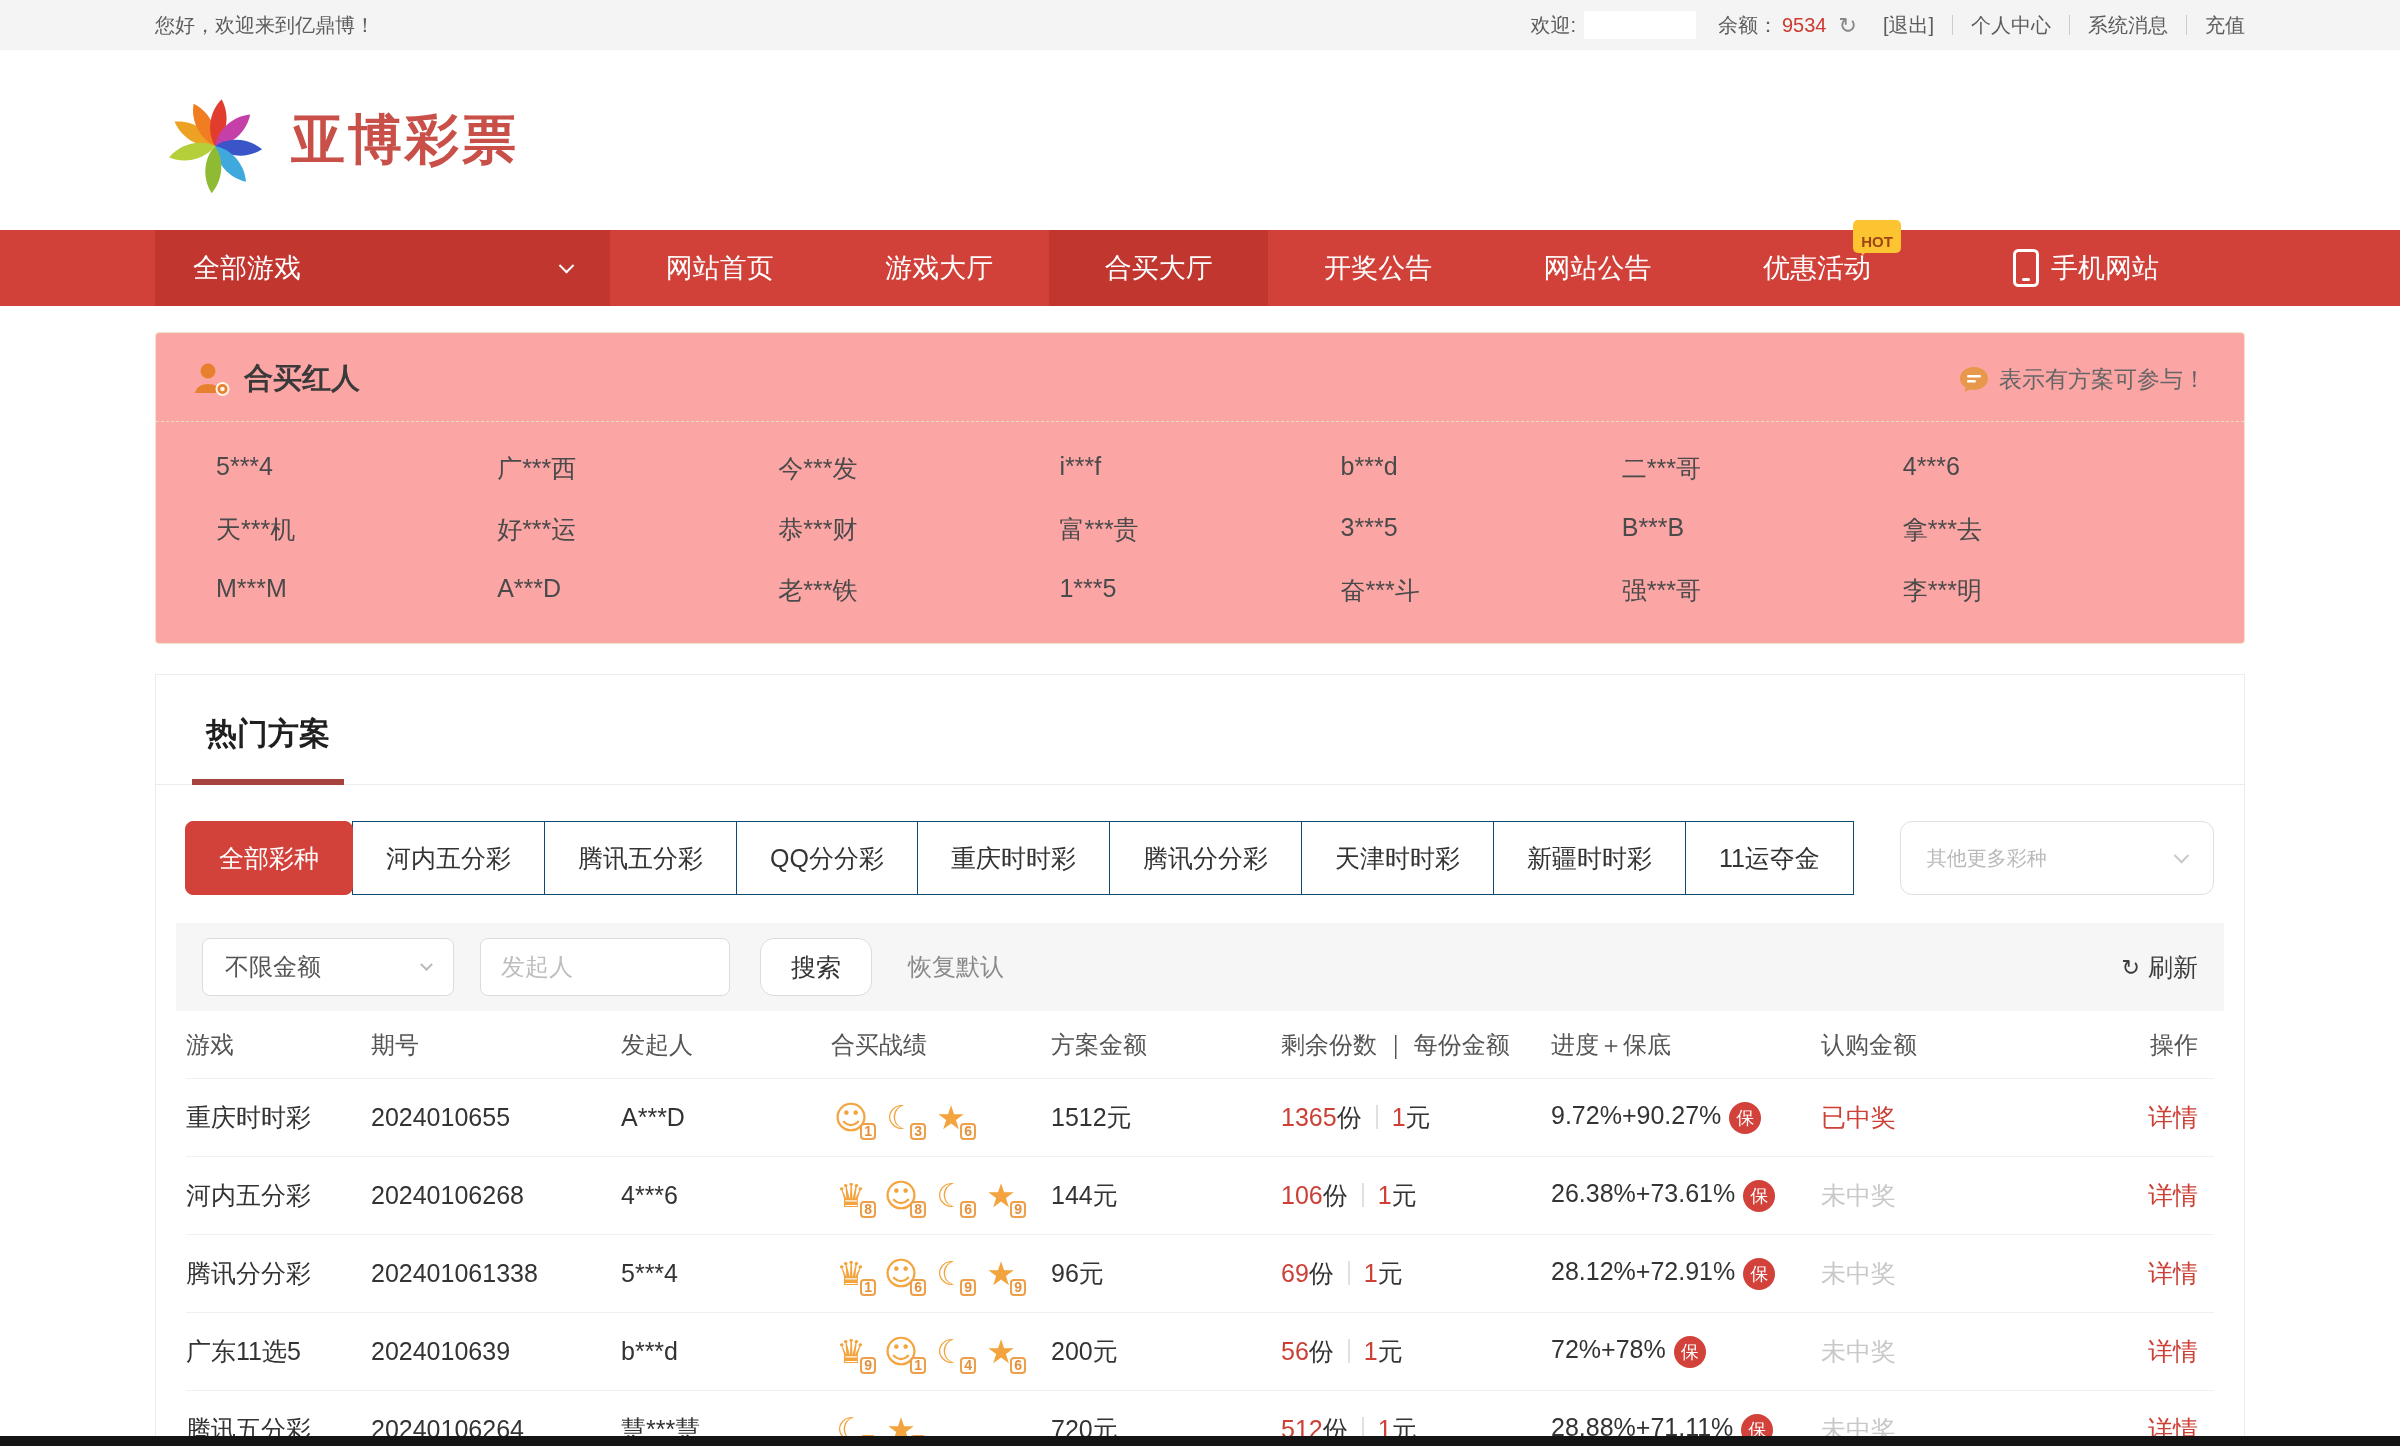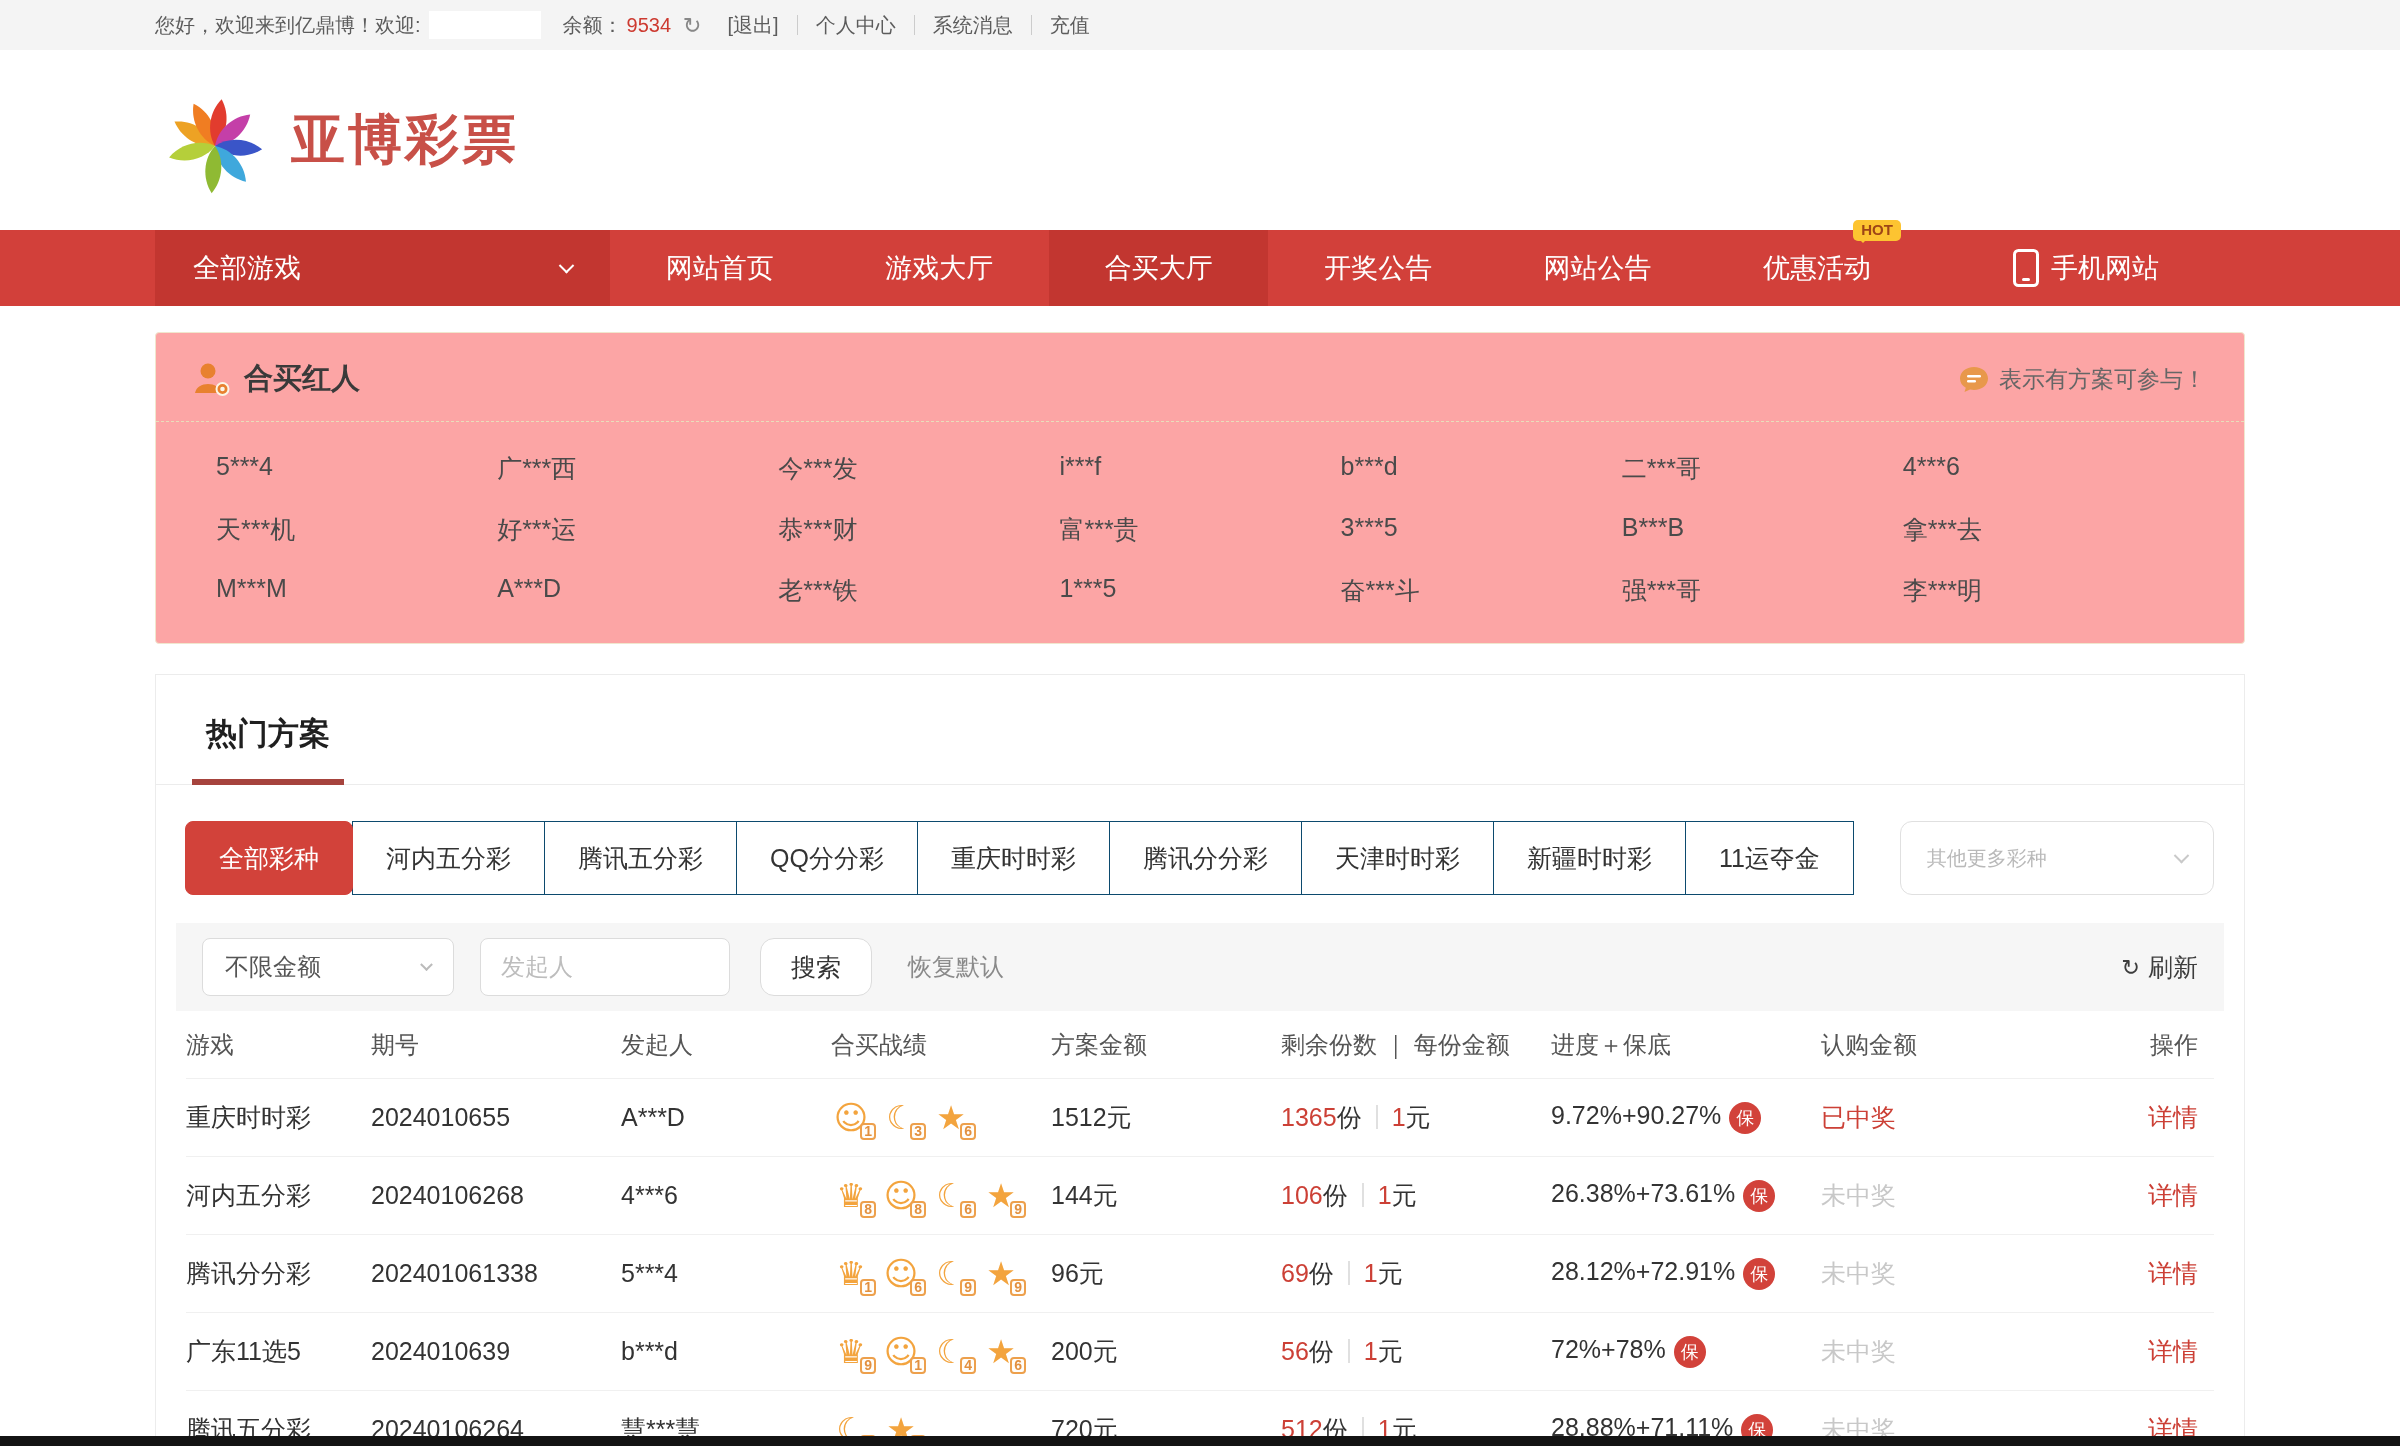--- a/index.html
+++ b/index.html
@@ -5,21 +5,21 @@
   * { margin:0; padding:0; box-sizing:border-box; }
   html,body { width:2400px; }
   body {
     height:1446px; position:relative; overflow:hidden; background:#fff;
     font-family:"Liberation Sans","DejaVu Sans",sans-serif; color:#333;
   }
   .container { width:2090px; margin:0 auto; }
 
   
   .topbar { height:50px; background:#f4f4f4; font-size:20px; color:#5c5c5c; }
-  .topbar-inner { display:flex; align-items:center; height:100%; }
+  .topbar-inner { display:flex; justify-content:space-between; align-items:center; height:100%; }
   .topbar-right { display:flex; align-items:center; }
   .welcome-input { width:112px; height:28px; background:#fff; border:0; margin:0 22px 0 8px; font-size:18px; padding:0 8px; }
   .balance-num { color:#cd3a30; margin:0 2px 0 4px; }
   .refresh-glyph { font-family:"DejaVu Sans",sans-serif; color:#888; font-size:22px; margin:0 26px 0 10px; }
   .top-link { color:#5c5c5c; text-decoration:none; padding:0 18px; line-height:20px; }
   .top-link.first { padding-left:0; }
   .top-link.sep { border-left:1px solid #ccc; }
   .top-link:last-child { padding-right:0; }
 
   
@@ -28,21 +28,21 @@
   .logo-title { font-size:54px; font-weight:bold; color:#c85048; letter-spacing:3px; }
 
   
   .navbar { height:76px; background:#d2403a; }
   .nav-inner { display:flex; height:100%; align-items:stretch; }
   .all-games { width:455px; background:#c23630; color:#fff; font-size:27px; display:flex; align-items:center; justify-content:space-between; padding:0 38px; cursor:pointer; }
   .chev-down { width:11px; height:11px; border-right:2px solid #fff; border-bottom:2px solid #fff; transform:rotate(45deg) translate(-2px,-2px); }
   .nav-item { flex:1; color:#fff; font-size:27px; display:flex; align-items:center; justify-content:center; position:relative; text-decoration:none; cursor:pointer; }
   .nav-item.active { background:#c23630; }
   .nav-item.mobile { flex:1.45; gap:12px; }
-  .hot-badge { position:absolute; top:-10px; right:26px; background:#fdc431; color:#9e4516; font-size:15px; font-weight:bold; padding:2px 8px 3px; border-radius:5px; line-height:16px; }
+  .hot-badge { position:absolute; top:-10px; right:26px; background:#fdc431; color:#9e4516; font-size:15px; font-weight:bold; padding:14px 8px 3px; border-radius:5px; line-height:16px; }
   .hot-badge::after { content:""; position:absolute; left:6px; bottom:-6px; border:4px solid transparent; border-top-color:#fdc431; }
 
   
   .hot-panel { margin-top:26px; background:#fca5a5; border:1px solid #f0e7ce; border-radius:4px; padding-bottom:36px; }
   .hot-head { display:flex; align-items:center; justify-content:space-between; padding:26px 38px 22px; border-bottom:1px dashed #e9ddba; }
   .hot-title { font-size:29px; font-weight:bold; color:#3a3a3a; display:flex; align-items:center; gap:14px; }
   .hot-note { font-size:23px; color:#666; display:flex; align-items:center; gap:10px; }
   .names-grid { display:grid; grid-template-columns:repeat(7,1fr); padding:30px 60px 0 60px; row-gap:28px; font-size:25px; color:#4a4a4a; }
   .hot-user { cursor:pointer; }
 

